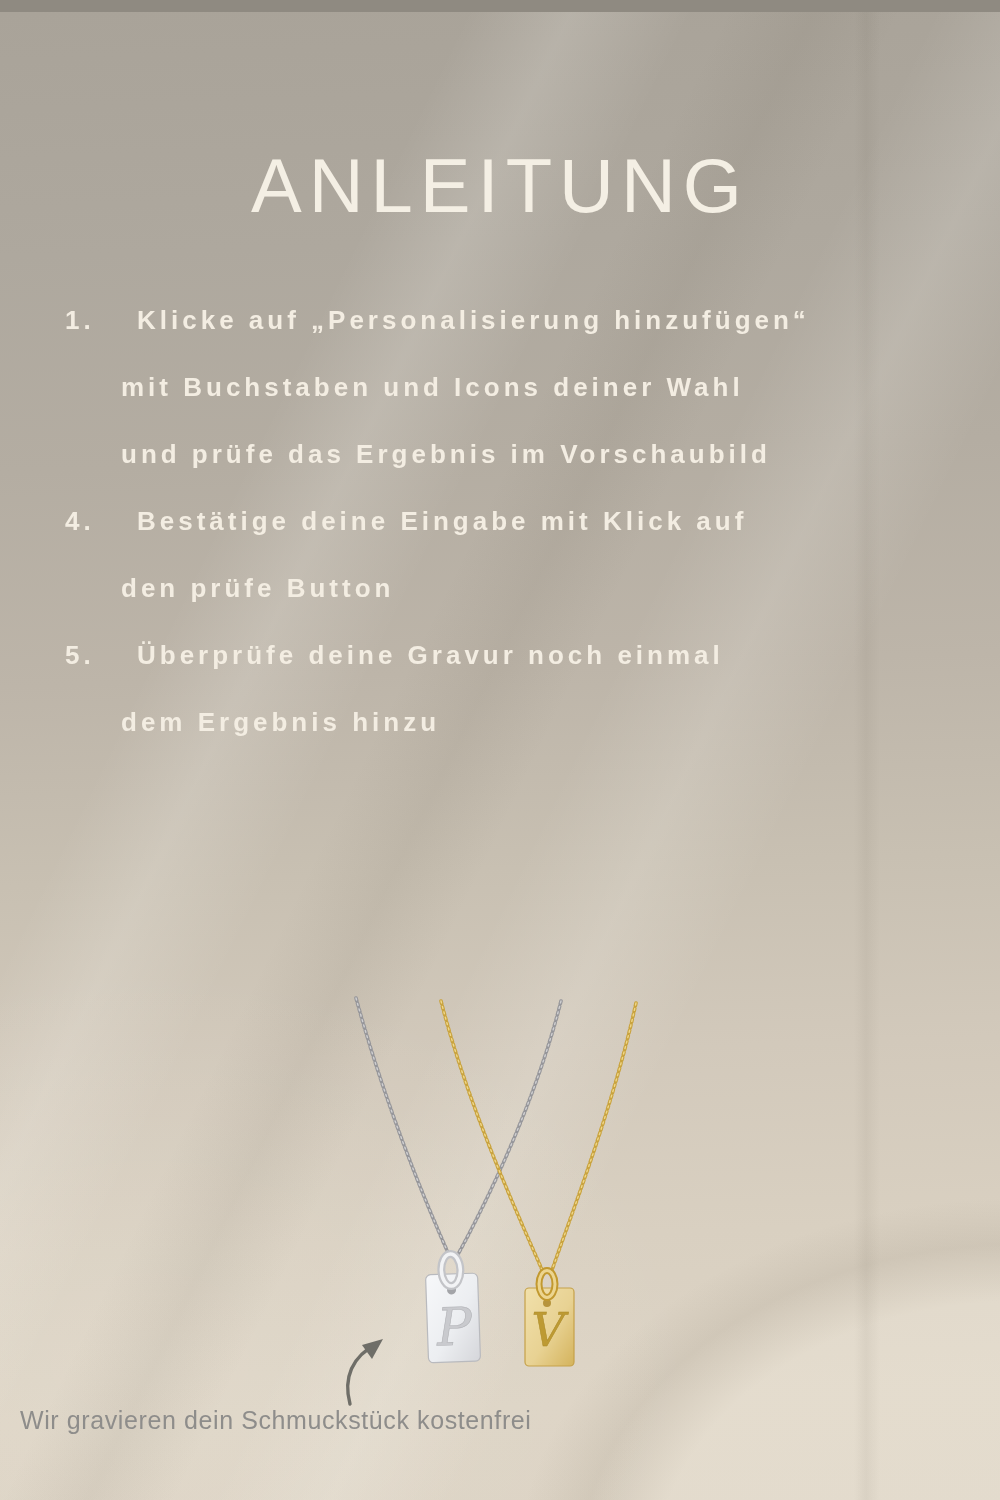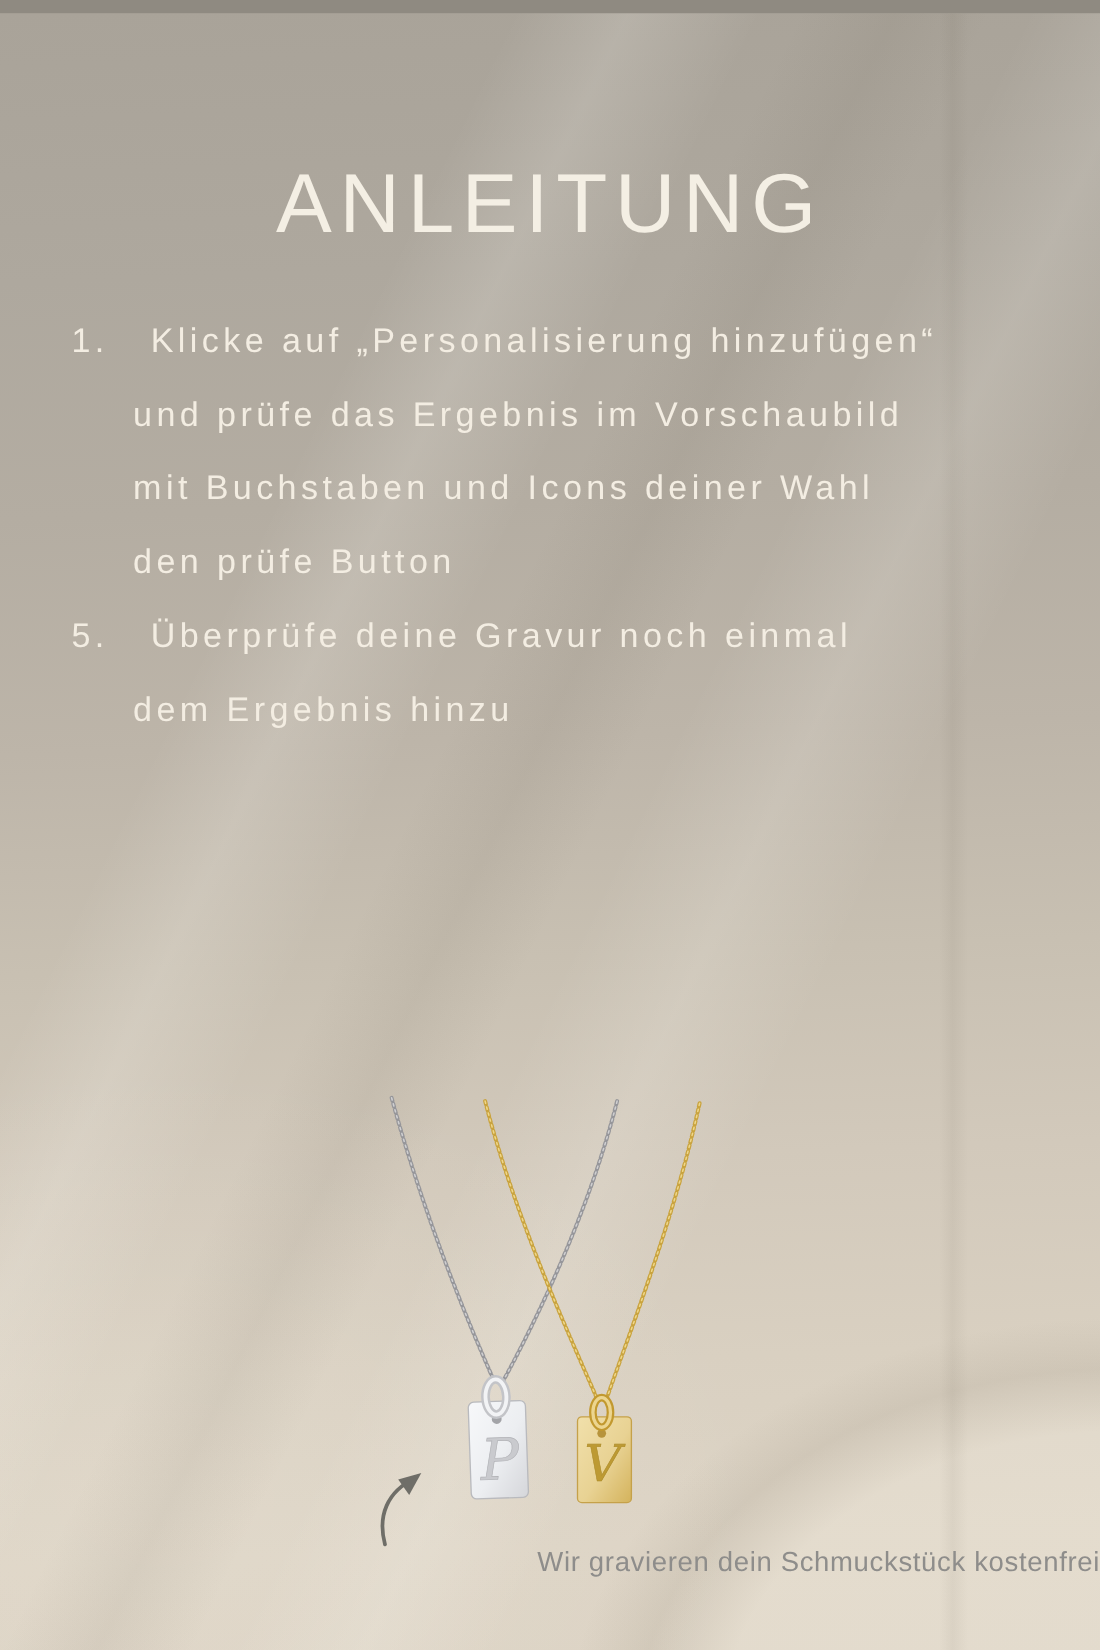--- a/index.html
+++ b/index.html
@@ -26,55 +26,57 @@
   .title{
     position:absolute;top:130px;left:0;right:0;
     text-align:center;
     font-size:76px;
     letter-spacing:7px;
     color:#f4efe4;
     font-weight:400;
     white-space:nowrap;
   }
   .steps{
-    position:absolute;top:264px;left:65px;right:20px;
+    position:absolute;top:275px;left:65px;right:20px;
     color:#f3ede2;
-    font-size:31px;
+    font-size:26px;
     letter-spacing:4px;
     line-height:67px;
-    font-weight:400;
+    font-weight:700;
   }
   .line{white-space:nowrap;}
   .line .num{display:inline-block;width:72px;}
   .line.cont{padding-left:56px;}
   .photo-svg{position:absolute;inset:0;pointer-events:none;}
   .caption{
     position:absolute;top:1394px;left:0;right:0;
-    text-align:right;
+    text-align:left;
     font-size:25px;
     letter-spacing:0.6px;
     color:#8e8d8b;
+    padding-left:20px;
   }
   .pend-letter{font-family:"DejaVu Serif", serif;font-style:italic;}
 </style>
 </head>
 <body>
 
 <div class="canvas">
   <div class="folds"></div>
 
   <div class="title">ANLEITUNG</div>
 
   <div class="steps">
     <div class="line"><span class="num">1.</span><span class="txt">Klicke auf „Personalisierung hinzufügen“</span></div>
 
+    <div class="line cont"><span class="txt">mit Buchstaben und Icons deiner Wahl</span></div>
     <div class="line cont"><span class="txt">und prüfe das Ergebnis im Vorschaubild</span></div>
-    <div class="line cont"><span class="txt">mit Buchstaben und Icons deiner Wahl</span></div>
 
 
+    <div class="line"><span class="num">4.</span><span class="txt">Bestätige deine Eingabe mit Klick auf</span></div>
     <div class="line cont"><span class="txt">den prüfe Button</span></div>
 
     <div class="line"><span class="num">5.</span><span class="txt">Überprüfe deine Gravur noch einmal</span></div>
 
     <div class="line cont"><span class="txt">dem Ergebnis hinzu</span></div>
   </div>
 
   <svg class="photo-svg" viewBox="0 0 1000 1500">
     <defs>
       <linearGradient id="silverGrad" x1="0" y1="0" x2="1" y2="1">

